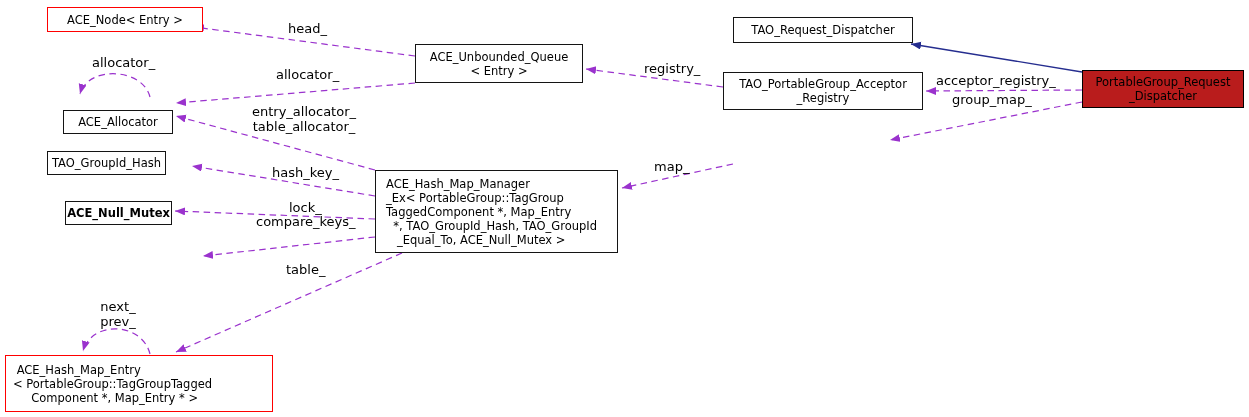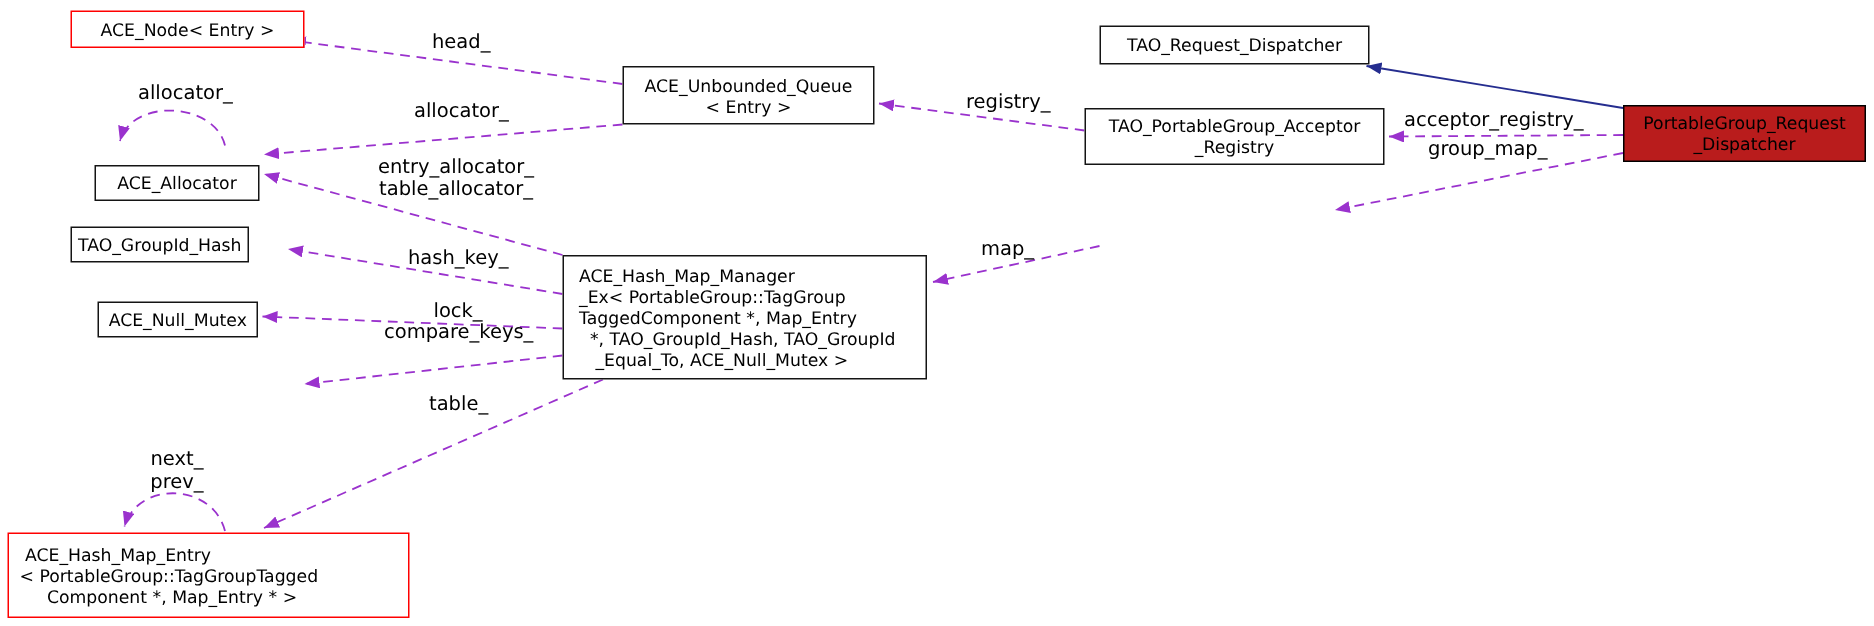--- a/index.html
+++ b/index.html
@@ -62,21 +62,21 @@
     <path class="dash" d="M150,97 C143,68 88,65 80,94" marker-end="url(#ap)"></path>
     <path class="dash" d="M150,354 C142,322 92,320 83,351" marker-end="url(#ap)"></path>
   </svg>
 
   <div class="node red" style="left:47px;top:7px;width:156px;height:25px;">ACE_Node&lt; Entry &gt;</div>
 
   <div class="node" style="left:63px;top:98px;width:110px;height:24px;margin-top:12px;">ACE_Allocator</div>
 
   <div class="node" style="left:47px;top:151px;width:119px;height:24px;">TAO_GroupId_Hash</div>
 
-  <div class="node" style="left:65px;top:201px;width:107px;height:24px;">ACE_Null_Mutex</div>
+  <div class="node" style="left:65px;top:201px;width:107px;height:24px;font-weight:bold;">ACE_Null_Mutex</div>
 
 
   <div class="node red leftalign" style="left:5px;top:355px;width:268px;height:57px;padding-left:7px;"> ACE_Hash_Map_Entry
 &lt; PortableGroup::TagGroupTagged
      Component *, Map_Entry * &gt;</div>
 
   <div class="node" style="left:415px;top:44px;width:168px;height:39px;">ACE_Unbounded_Queue
 &lt; Entry &gt;</div>
 
   <div class="node leftalign" style="left:375px;top:170px;width:243px;height:83px;padding-left:10px;">ACE_Hash_Map_Manager

